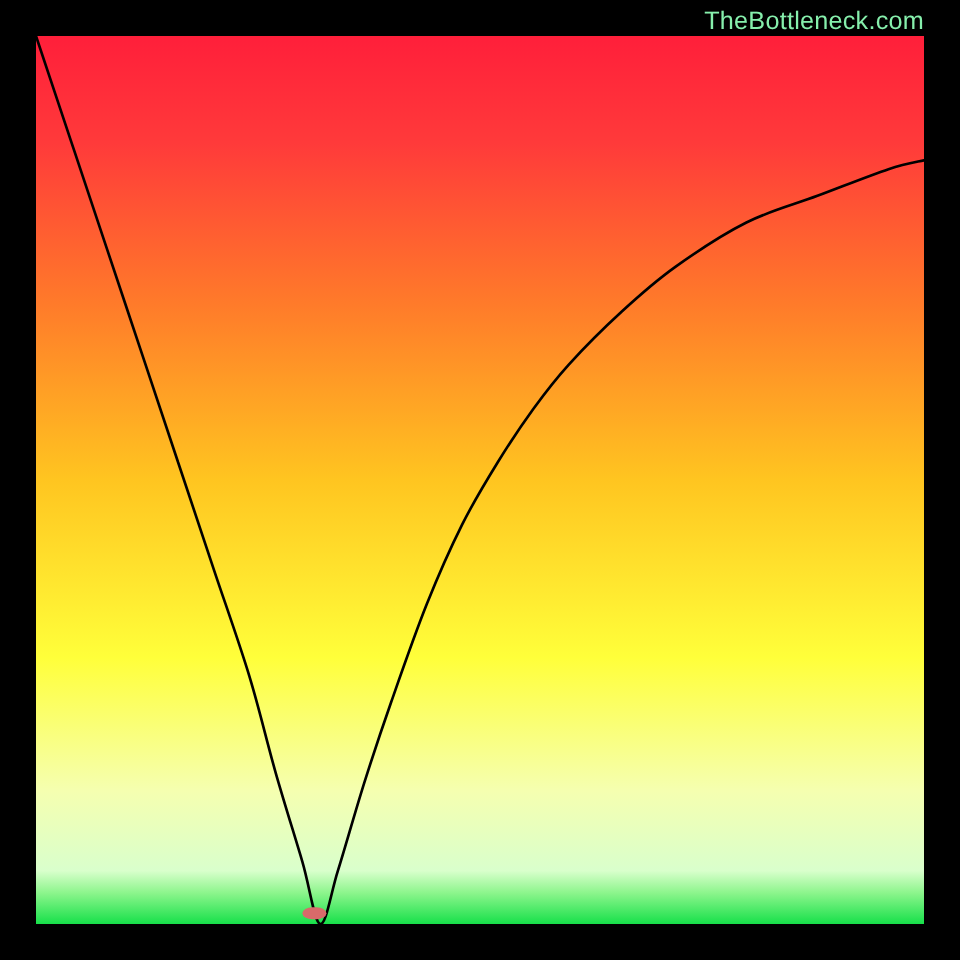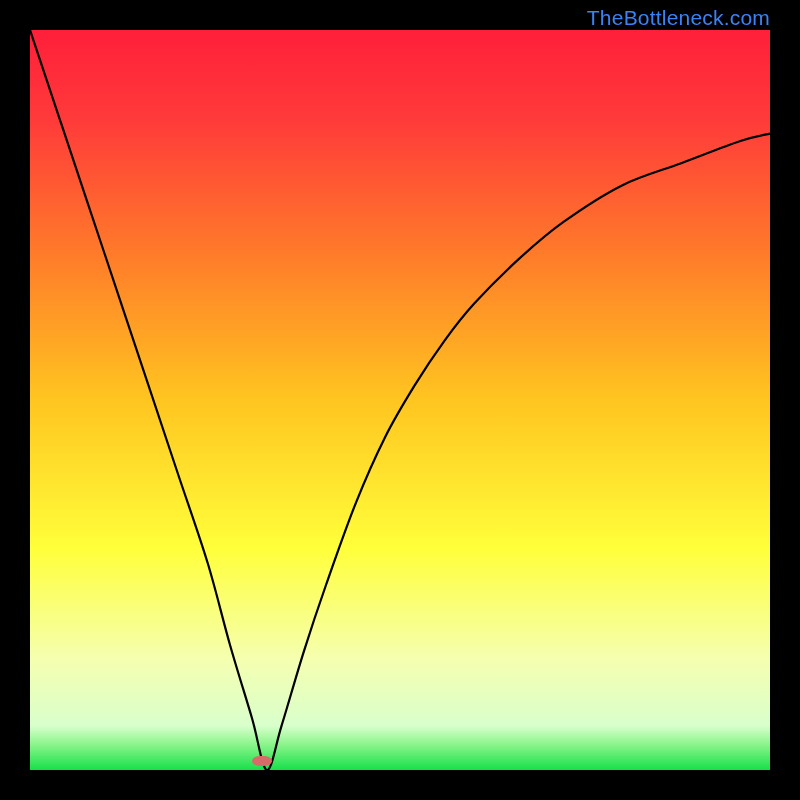--- a/index.html
+++ b/index.html
@@ -23,21 +23,21 @@
     position: absolute;
     left: 0;
     top: 0;
     width: 740px;
     height: 740px;
   }
   .watermark {
     position: absolute;
     top: 6px;
     right: 30px;
-    color: #3b82f6;
+    color: #86efac;
     font-size: 21px;
     letter-spacing: 0.2px;
     font-weight: 400;
   }
   .marker {
     position: absolute;
     background: #d86a6a;
     border-radius: 50%/60%;
   }
 </style>

